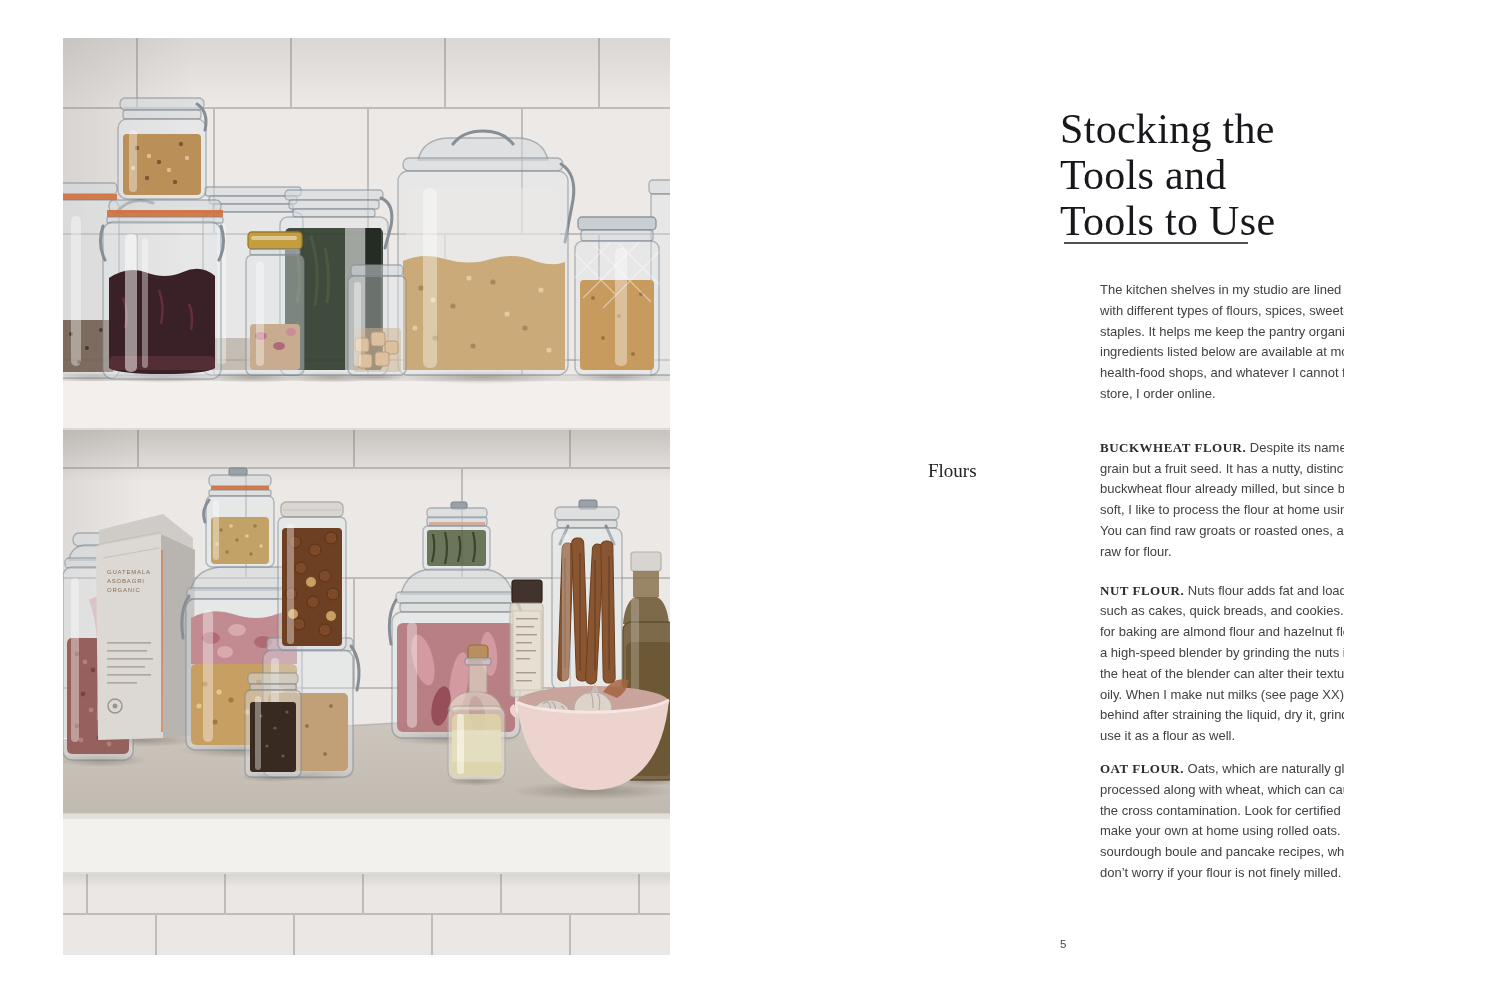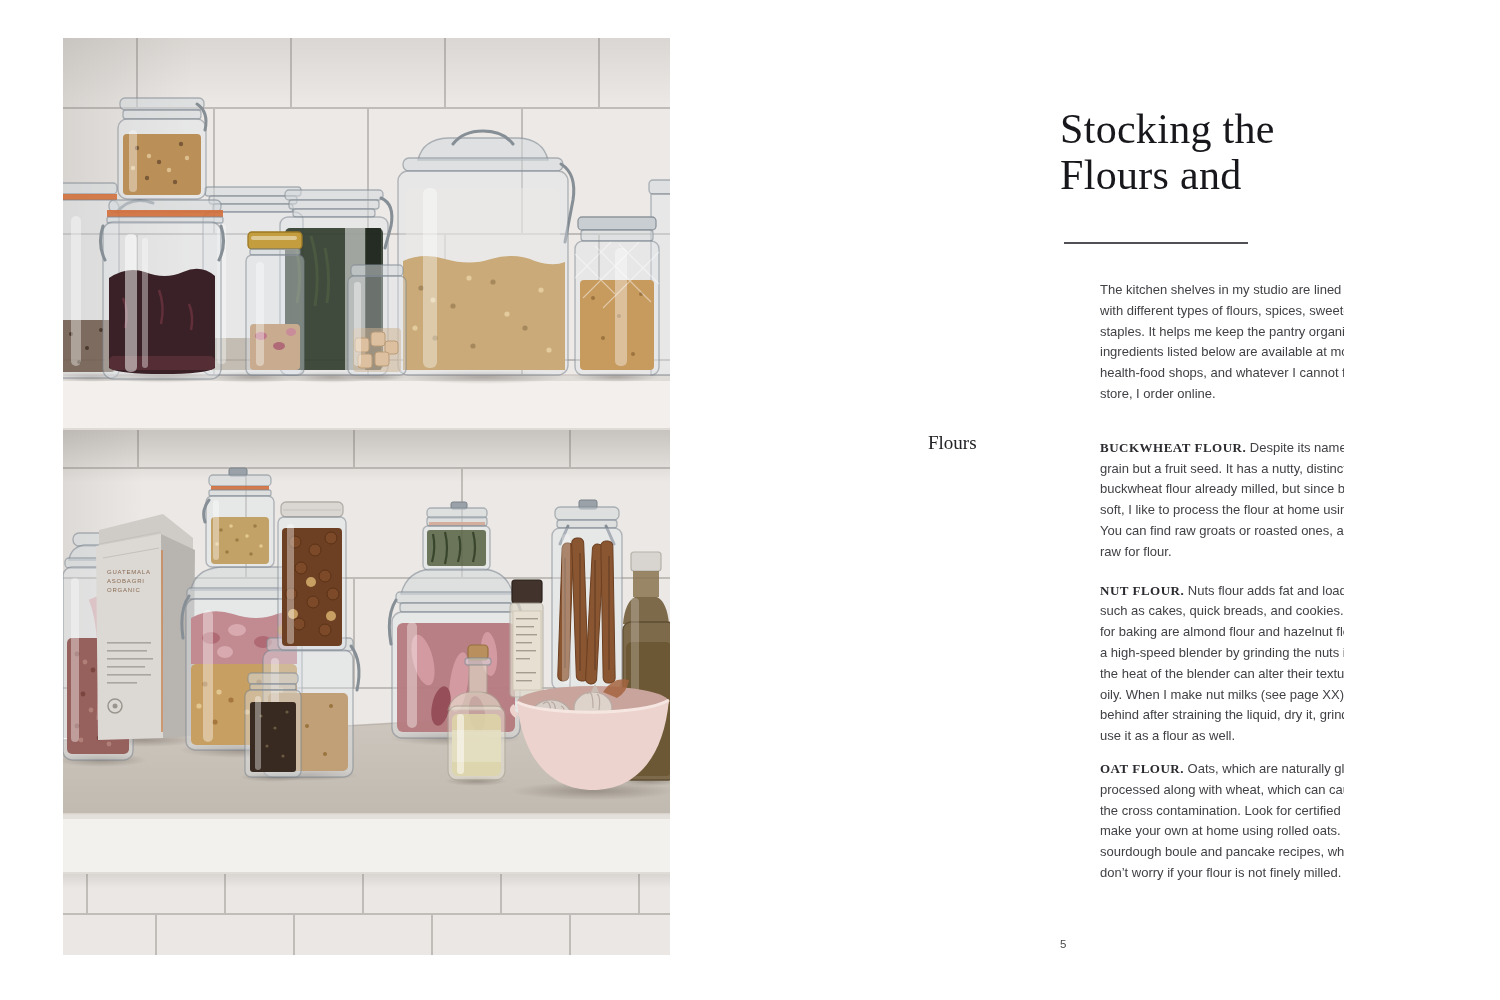--- a/index.html
+++ b/index.html
@@ -10,21 +10,21 @@
 
   .title{position:absolute;left:1060px;top:78px;width:420px;
          font-family:"Liberation Serif",serif;font-weight:400;color:#17171c;
          font-size:42px;line-height:46px;letter-spacing:.3px;}
   .title span{display:block;}
   .divider{position:absolute;left:1064px;top:242px;width:184px;height:2px;background:#515155;}
 
   .side-label{position:absolute;left:866px;top:281px;width:170px;
               font-size:14.5px;letter-spacing:3px;color:#232327;line-height:33px;font-weight:500;}
   .side-label span{display:block;}
-  .flours-label{position:absolute;left:928px;top:432px;
+  .flours-label{position:absolute;left:928px;top:460px;
                 font-family:"Liberation Serif",serif;font-size:19px;color:#232327;}
 
   .textcol{position:absolute;left:1100px;top:280px;width:404px;
            font-size:13px;line-height:20.8px;color:#414146;}
   .textcol p{margin:0;}
   .textcol .e1{margin-top:33px;}
   .textcol .e2{margin-top:18px;}
   .textcol .e3{margin-top:12px;}
   .term{font-weight:bold;color:#2b2b30;letter-spacing:.5px;font-family:Liberation Serif, serif;}
 
@@ -538,21 +538,22 @@
     <g>
       <rect x="0" y="836" width="607" height="81" fill="#eae7e4"></rect>
       <path class="grout" d="M0 876H607 M24 836V876 M162 836V876 M300 836V876 M438 836V876 M576 836V876 M93 876V917 M231 876V917 M369 876V917 M507 876V917"></path>
       <rect x="0" y="836" width="607" height="14" fill="url(#gradT)"></rect>
     </g>
   </svg>
   </div>
 
   <h1 class="title">
     <span>Stocking the</span>
-    <span>Flours and</span>
+    <span>Tools and</span>
+    <span>Tools to Use</span>
   </h1>
 
   <div class="divider"></div>
 
 
   <div class="flours-label">Flours</div>
 
   <div class="textcol">
     <p>The kitchen shelves in my studio are lined with clear mason jars filled with different types of flours, spices, sweeteners, and other pantry staples. It helps me keep the pantry organized and clean. Most of the ingredients listed below are available at most supermarkets and health-food shops, and whatever I cannot find in a brick-and-mortar store, I order online.</p>
     <p class="e1"><b class="term">BUCKWHEAT FLOUR.</b><span> Despite its name, buckwheat is not a true grain but a fruit seed. It has a nutty, distinct flavor. You can buy buckwheat flour already milled, but since buckwheat groats are quite soft, I like to process the flour at home using a high-speed blender. You can find raw groats or roasted ones, also called kasha—I prefer raw for flour.</span></p>

